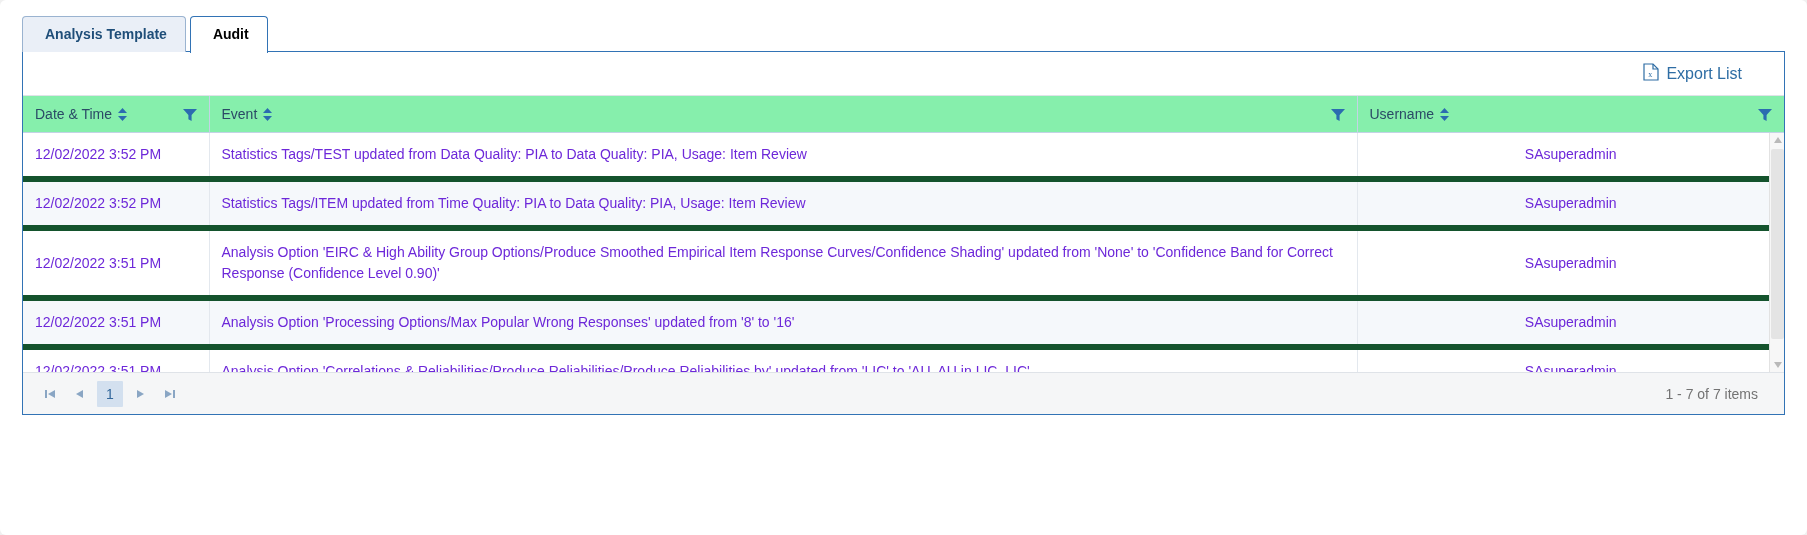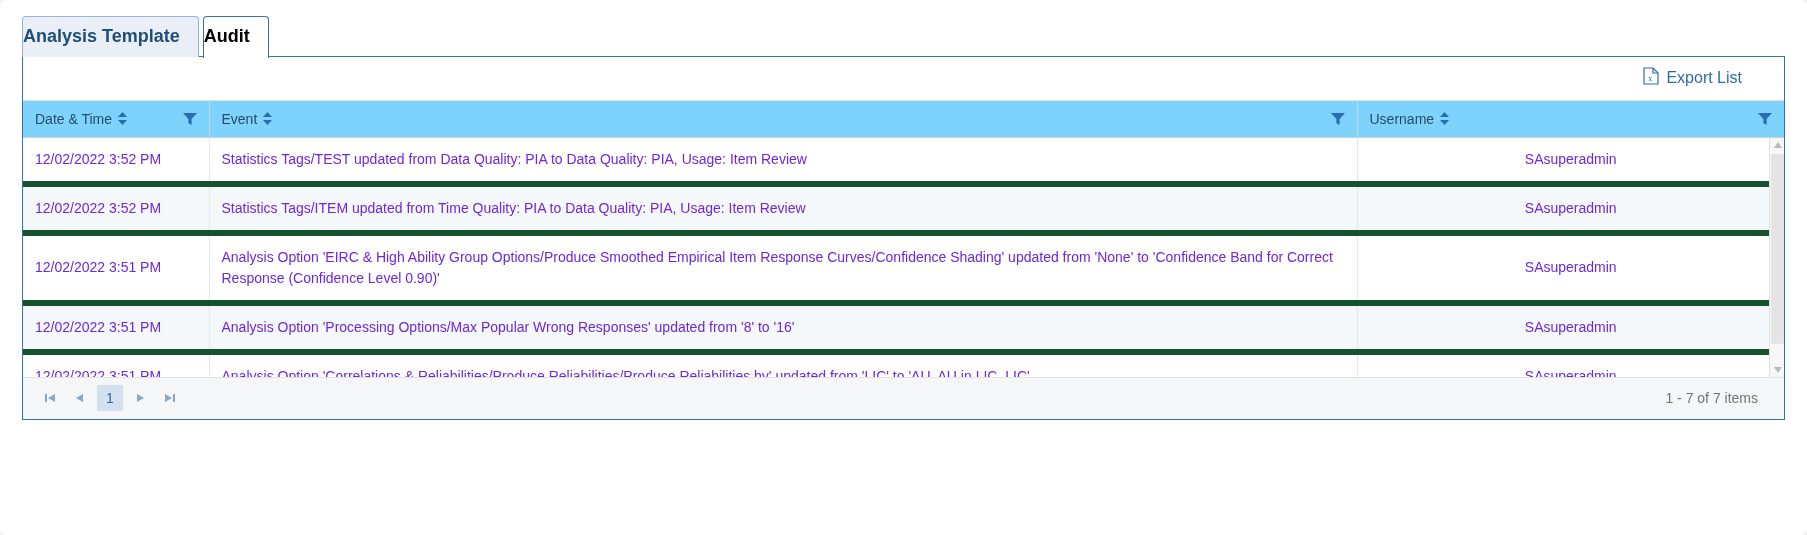--- a/index.html
+++ b/index.html
@@ -26,28 +26,28 @@
 
   
   .tabstrip {
     display: flex;
     align-items: flex-end;
     margin: 16px 0 0 22px;
     position: relative;
     z-index: 3;
   }
   .tab {
-    font-size: 18px;
+    font-size: 14px;
     font-weight: bold;
     color: #1f4e79;
     background: #eaeff7;
     border: 1px solid #9ab3d0;
     border-bottom: none;
     border-radius: 4px 4px 0 0;
-    padding: 10px 18px 10px 0;
+    padding: 10px 18px 10px 22px;
     margin-right: 4px;
     line-height: 1.1;
     cursor: pointer;
     white-space: nowrap;
   }
   .tab.active {
     background: #ffffff;
     color: #000000;
     border-color: #3273b5;
     position: relative;
@@ -83,21 +83,21 @@
   }
   .xls-icon { display:block; }
 
   
   table.grid {
     width: 100%;
     border-collapse: collapse;
     table-layout: fixed;
   }
   table.grid thead th {
-    background: #7dd3fc;
+    background: #86efac;
     color: #2b4a66;
     font-size: 14px;
     font-weight: normal;
     text-align: left;
     padding: 10px 12px;
     border-right: 1px solid #c3d3e5;
     border-bottom: 1px solid #c3d3e5;
     height: 36px;
     vertical-align: middle;
     position: relative;

